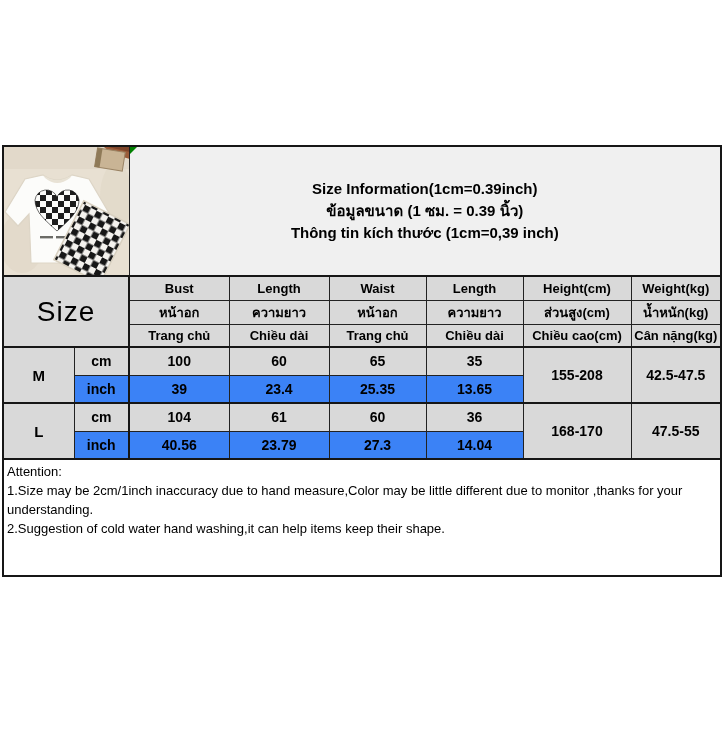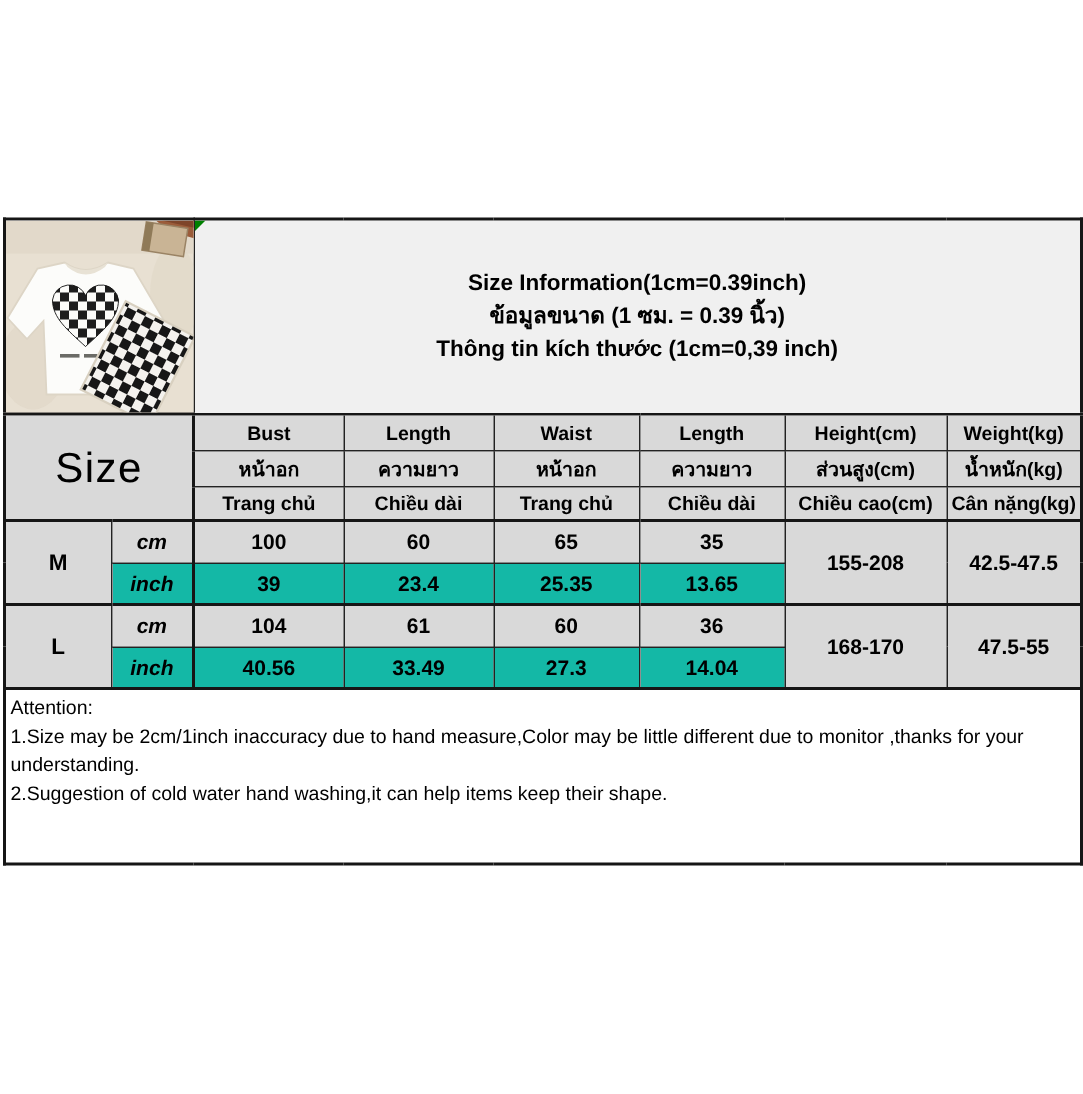--- a/index.html
+++ b/index.html
@@ -35,26 +35,26 @@
   .title-cell {
     position:relative; background:#f0f0f0;
     font-weight:bold; font-size:15px; line-height:22px;
   }
   .corner-flag {
     position:absolute; top:0; left:0; width:0; height:0;
     border-top:7px solid #008000; border-right:7px solid transparent;
   }
 
   .gray  { background:#d9d9d9; }
-  .white-bg { background:#14b8a6; }
+  .white-bg { background:#3b82f6; }
 
   .size-label { font-size:28px; font-weight:normal; letter-spacing:1px; }
   .hdr   { font-weight:bold; font-size:13px; }
   .szltr { font-weight:bold; font-size:15px; }
-  .unit  { font-weight:bold; font-size:14px;font-style:italic; }
+  .unit  { font-weight:bold; font-size:14px; }
   .val   { font-weight:bold; font-size:14px; }
 
   .attention-cell {
     text-align:left; vertical-align:top; background:#fff;
     font-size:13px; font-weight:normal; line-height:19px;
     padding:2px 4px 0 3px; white-space:normal;
   }
 </style>
 </head>
 <body>
@@ -176,21 +176,21 @@
       <td class="gray val thick-left">104</td>
       <td class="gray val">61</td>
       <td class="gray val">60</td>
       <td class="gray val">36</td>
       <td rowspan="2" class="gray val">168-170</td>
       <td rowspan="2" class="gray val">47.5-55</td>
     </tr>
     <tr class="row-data">
       <td class="white-bg unit">inch</td>
       <td class="white-bg val thick-left">40.56</td>
-      <td class="white-bg val">33.49</td>
+      <td class="white-bg val">23.79</td>
       <td class="white-bg val">27.3</td>
       <td class="white-bg val">14.04</td>
     </tr>
 
     <tr class="row-note thick-top">
       <td colspan="8" class="attention-cell">
         <div>Attention:</div>
         <div>1.Size may be 2cm/1inch inaccuracy due to hand measure,Color may be little different due to monitor ,thanks for your understanding.</div>
         <div>2.Suggestion of cold water hand washing,it can help items keep their shape.</div>
       </td>

